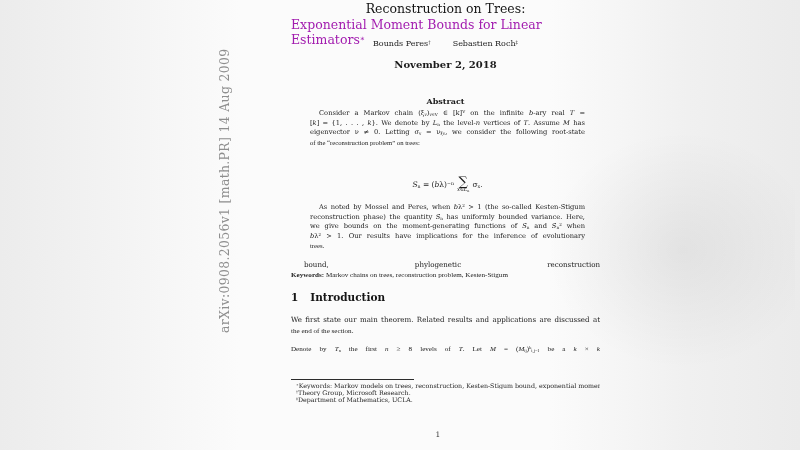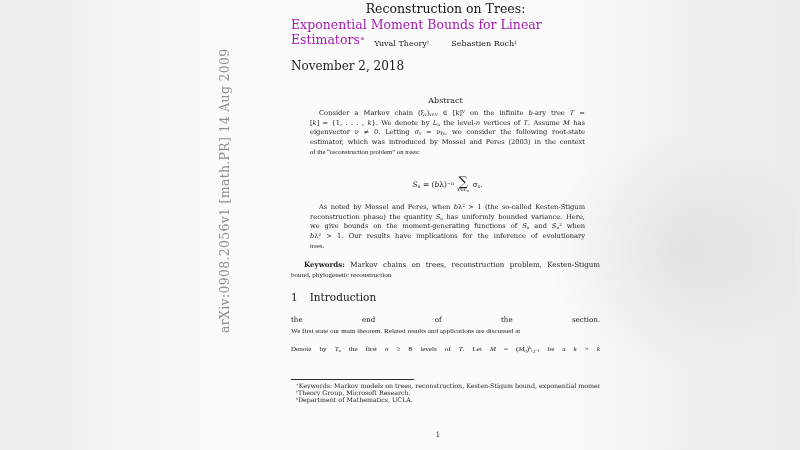--- a/index.html
+++ b/index.html
@@ -22,36 +22,36 @@
     font-size:12.5px; line-height:15px; color:#8e8e8e; text-align:center;
     letter-spacing:0.3px; white-space:nowrap;
   }
 
   .doc { position:absolute; left:291px; top:0; width:309px; height:450px; }
   .doc > div { position:absolute; left:0; width:309px; }
 
   .t1 { top:1px;  text-align:center; font-size:12.5px; line-height:15px; color:#151515; }
   .t2 { top:17px; text-align:left; font-size:12.5px; line-height:15px; color:#a21caf; }
   .authors { top:39px; display:flex; justify-content:center; gap:22px; font-size:8px; }
-  .date { top:59px; font-size:12px; }
-  .abshead { top:96px; text-align:center; font-size:8px; font-weight:normal; }
+  .date { top:59px; text-align:center; font-size:10px;font-weight:bold; }
+  .abshead { top:96px; text-align:center; font-size:8px; font-weight:bold; }
 
   .absblock { left:19px !important; width:275px !important; }
   .absp1 { top:109px; font-size:6.7px; line-height:9.5px; }
   .absp2 { top:203px; font-size:6.7px; line-height:9.5px; }
 
   .formula { top:176px; left:19px !important; width:275px !important;
              display:flex; justify-content:center; align-items:center; gap:3px;
              font-size:7.5px; }
   .sum-col { display:flex; flex-direction:column; align-items:center; }
   .sum-sigma { font-size:13px; line-height:11px; }
   .sum-sub { font-size:5.3px; line-height:5px; }
 
   .keywords { top:259px; font-size:7.1px; line-height:11px; }
-  .sechead  { top:291px; font-size:10.5px; font-weight:normal; color:#151515; }
+  .sechead  { top:291px; font-size:10.5px; font-weight:bold; color:#151515; }
   .sechead .num { margin-right:12px; }
   .intro { top:314px; font-size:7.1px; line-height:11.9px; }
   .setup { top:344px; font-size:7.1px; line-height:11.2px; }
 
   .fnrule { top:379px; width:123px !important; border-top:1px solid #2c2c2c; height:0; }
   .fnotes { top:382px; font-size:6.3px; line-height:7.2px; }
   .fnotes .line { white-space:nowrap; overflow:hidden; padding-left:5px;
                   text-align:left !important; text-align-last:left !important; }
 
   .pagenum { top:430px; left:137px !important; width:20px !important; text-align:center;
@@ -77,33 +77,32 @@
   <div class="bg-right"></div>
   <div class="bg-blob"></div>
 
   <div class="stamp">arXiv:0908.2056v1  [math.PR]  14 Aug 2009</div>
 
   <div class="doc">
     <div class="t1">Reconstruction on Trees:</div>
     <div class="t2"><span>Exponential Moment Bounds for Linear Estimators</span><sup>∗</sup></div>
 
     <div class="authors">
-      <span><span>Yuval Theory</span><sup>†</sup></span>
+      <span><span>Bounds Peres</span><sup>†</sup></span>
       <span><span>Sebastien Roch</span><sup>‡</sup></span>
     </div>
 
     <div class="date">November 2, 2018</div>
 
     <div class="abshead">Abstract</div>
 
     <div class="absp1 absblock para indent">
-        <div class="line"><span>Consider a Markov chain (ξ</span><sub>v</sub><span>)</span><sub>v∈V</sub><span> ∈ [k]</span><sup>V</sup><span> on the infinite </span><i>b</i><span>-ary tree </span><i>T</i><span> =</span></div>
+        <div class="line"><span>Consider a Markov chain (ξ</span><sub>v</sub><span>)</span><sub>v∈V</sub><span> ∈ [k]</span><sup>V</sup><span> on the infinite </span><i>b</i><span>-ary real </span><i>T</i><span> =</span></div>
         <div class="line"><span>[</span><i>k</i><span>] = {1, . . . , </span><i>k</i><span>}. We denote by </span><i>L</i><sub>n</sub><span> the level-</span><i>n</i><span> vertices of </span><i>T</i><span>. Assume </span><i>M</i><span> has</span></div>
         <div class="line"><span>eigenvector ν ≠ 0. Letting σ</span><sub>v</sub><span> = ν</span><sub>ξv</sub><span>, we consider the following root-state</span></div>
-        <div class="line"><span>estimator, which was introduced by Mossel and Peres (2003) in the context</span></div>
         <div class="line"><span>of the “reconstruction problem” on trees:</span></div>
       </div>
 
     <div class="formula">
       <span><i>S</i><sub>n</sub><span> = (</span><i>b</i><span>λ)</span><sup>−n</sup></span>
       <span class="sum-col">
         <span class="sum-sigma">∑</span>
         <span class="sum-sub"><i>x</i><span>∈</span><i>L</i><sub>n</sub></span>
       </span>
       <span><span>σ</span><sub>x</sub><span>.</span></span>
@@ -111,31 +110,31 @@
 
     <div class="absp2 absblock para indent">
         <div class="line"><span>As noted by Mossel and Peres, when </span><i>b</i><span>λ</span><sup>2</sup><span> &gt; 1 (the so-called Kesten-Stigum</span></div>
         <div class="line"><span>reconstruction phase) the quantity </span><i>S</i><sub>n</sub><span> has uniformly bounded variance. Here,</span></div>
         <div class="line"><span>we give bounds on the moment-generating functions of </span><i>S</i><sub>n</sub><span> and </span><i>S</i><sub>n</sub><sup>2</sup><span> when</span></div>
         <div class="line"><i>b</i><span>λ</span><sup>2</sup><span> &gt; 1. Our results have implications for the inference of evolutionary</span></div>
         <div class="line"><span>trees.</span></div>
       </div>
 
     <div class="keywords para">
+        <div class="line"><span>bound, phylogenetic reconstruction</span></div>
         <div class="line"><b>Keywords:</b><span> Markov chains on trees, reconstruction problem, Kesten-Stigum</span></div>
-        <div class="line"><span>bound, phylogenetic reconstruction</span></div>
       </div>
 
     <div class="sechead">
       <span class="num">1</span><span>Introduction</span>
     </div>
 
     <div class="intro para">
+        <div class="line"><span>We first state our main theorem. Related results and applications are discussed at</span></div>
         <div class="line"><span>the end of the section.</span></div>
-        <div class="line"><span>We first state our main theorem. Related results and applications are discussed at</span></div>
       </div>
 
     <div class="setup para jall">
         <div class="line"><span>Denote by </span><i>T</i><sub>n</sub><span> the first </span><i>n</i><span> ≥ 8 levels of </span><i>T</i><span>. Let </span><i>M</i><span> = (</span><i>M</i><sub>ij</sub><span>)</span><sup>k</sup><sub>i,j=1</sub><span> be a </span><i>k</i><span> × </span><i>k</i></div>
       </div>
 
     <div class="fnrule"></div>
 
     <div class="fnotes">
         <div class="line"><sup>∗</sup><span>Keywords: Markov models on trees, reconstruction, Kesten-Stigum bound, exponential moment</span></div>

